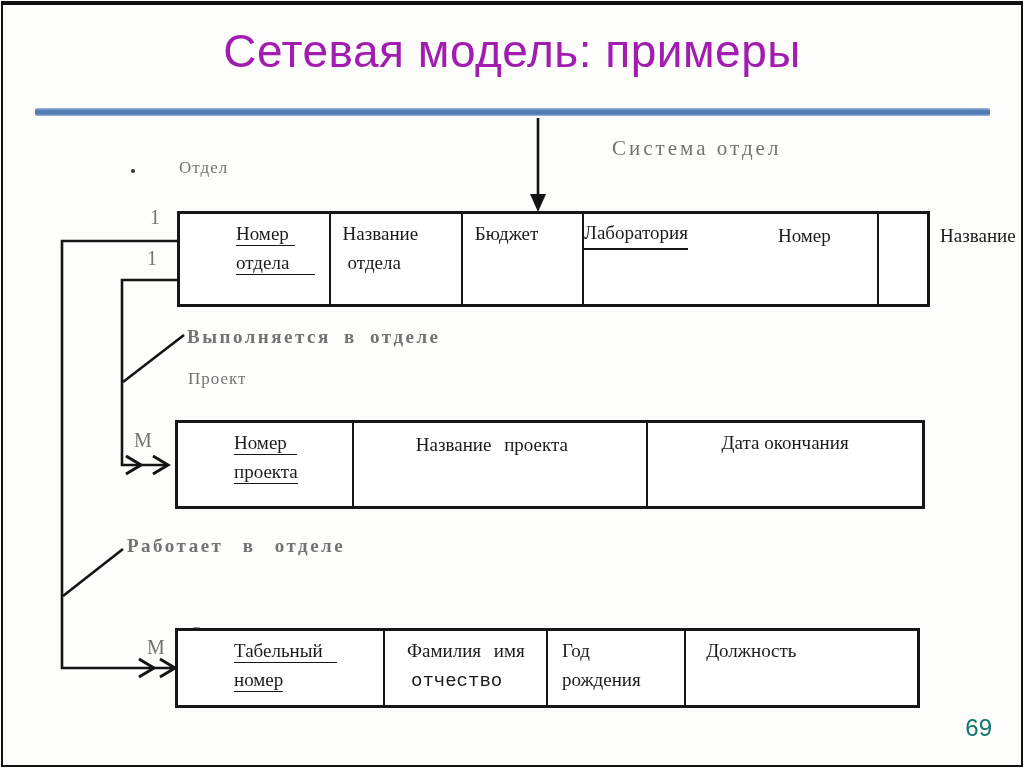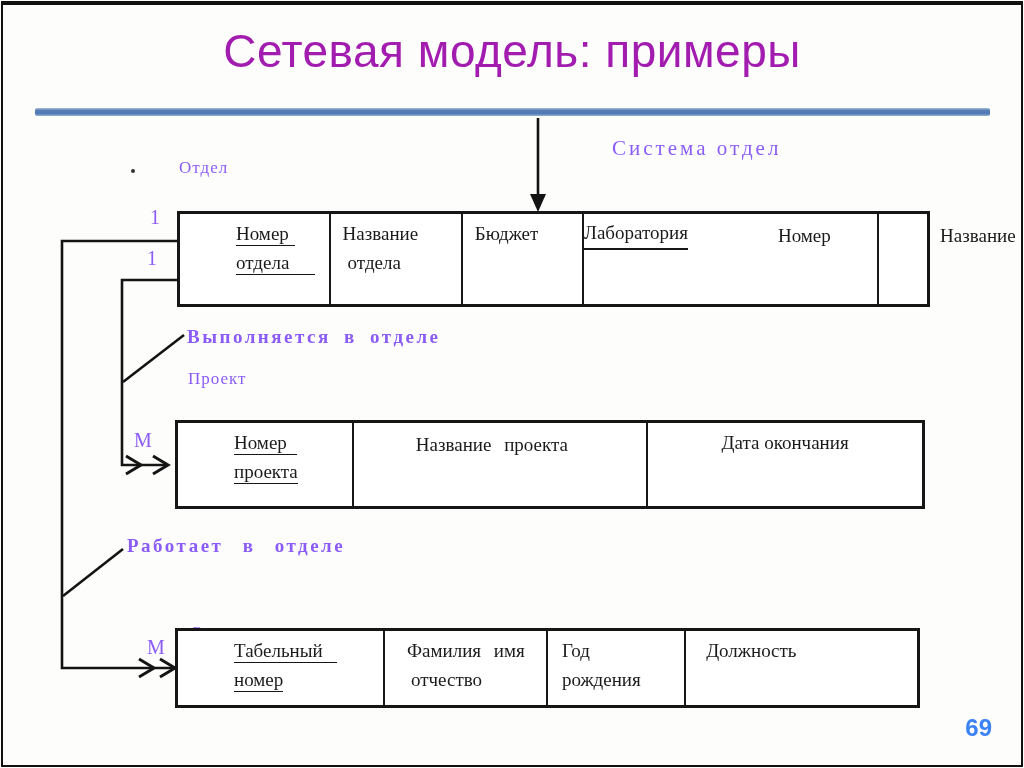--- a/index.html
+++ b/index.html
@@ -7,40 +7,40 @@
          font-family:"Liberation Serif", serif;}
   .frame{position:absolute;left:1px;top:1px;right:1px;bottom:1px;
          border:2px solid #111;border-top-width:4px;pointer-events:none;z-index:9;}
   .title{position:absolute;left:0;top:24px;width:100%;margin:0;text-align:center;
          font-family:"Liberation Sans", sans-serif;font-weight:500;font-size:46px;
          color:#a21caf;letter-spacing:0.5px;}
   .rule{position:absolute;left:35px;top:108px;width:955px;height:8px;
         background:linear-gradient(to bottom,#aabfda 0%,#577eb5 30%,#4f7ab4 70%,#9db4d4 100%);
         border-radius:2px;}
   .connectors{position:absolute;left:0;top:0;z-index:1;}
-  .lbl{position:absolute;color:#8b5cf6;white-space:nowrap;z-index:2;}
+  .lbl{position:absolute;color:#737373;white-space:nowrap;z-index:2;}
   .sys{left:612px;top:136px;font-size:21px;letter-spacing:3px;}
   .ent{font-size:17px;letter-spacing:1px;}
   .rel{font-weight:bold;font-size:19px;letter-spacing:2.5px;word-spacing:6px;}
   .card{font-size:20px;}
   .dot{position:absolute;left:131px;top:169px;width:4px;height:4px;background:#333;border-radius:50%;z-index:2;}
   .tbl{position:absolute;display:flex;background:#fff;border:3px solid #161616;
        box-sizing:border-box;z-index:2;color:#1b1b1b;}
   .cell{box-sizing:border-box;border-left:2px solid #161616;padding:6px 6px 0 12px;
         font-size:19px;line-height:1.5;}
   .cell:first-child{border-left:none;margin-left:44px;}
   .u{border-bottom:1.5px solid #161616;padding-bottom:1px;}
   .ctr{text-align:center;padding-left:4px;padding-right:4px;}
   .labcol{display:flex;flex-direction:row;padding:0;}
   .labhead{box-sizing:border-box;height:36px;border-bottom:2px solid #161616;
            text-align:center;padding-top:5px;font-size:19px;}
   .labrow{display:flex;flex:1;}
   .labrow .cell{padding-top:8px;}
   .pagenum{position:absolute;right:32px;top:714px;font-family:"Liberation Sans", sans-serif;
-           font-weight:bold;font-size:24px;color:#3b82f6;z-index:2;}
+           font-weight:normal;font-size:24px;color:#0f766e;z-index:2;}
   .ws{word-spacing:8px;}
 </style>
 </head>
 <body>
 
 <div class="slide">
   <div class="frame"></div>
 
   <h1 class="title">Сетевая модель: примеры</h1>
   <div class="rule"></div>
@@ -105,20 +105,20 @@
   <div class="lbl ent" style="left:190px;top:586px;margin-top:37px;">Сотрудник</div>
   <div class="lbl card" style="left:147px;top:636px;">М</div>
 
   <div class="tbl" style="left:175px;top:628px;width:745px;height:80px;">
     <div class="cell" style="width:173px;">
       <span class="u" style="padding-right:14px;">Табельный</span><br>
       <span class="u">номер</span>
     </div>
     <div class="cell ws" style="width:174px;padding-left:22px;">
       <span>Фамилия имя</span><br>
-      <span style="padding-left:4px;">отчество</span>
+      <span style="padding-left:4px;font-family:Liberation Mono, monospace;">отчество</span>
     </div>
     <div class="cell ws" style="width:148px;padding-left:14px;">Год рождения</div>
     <div class="cell" style="width:250px;padding-left:20px;">Должность</div>
   </div>
 
   <div class="pagenum">69</div>
 </div>
 
 </body></html>

